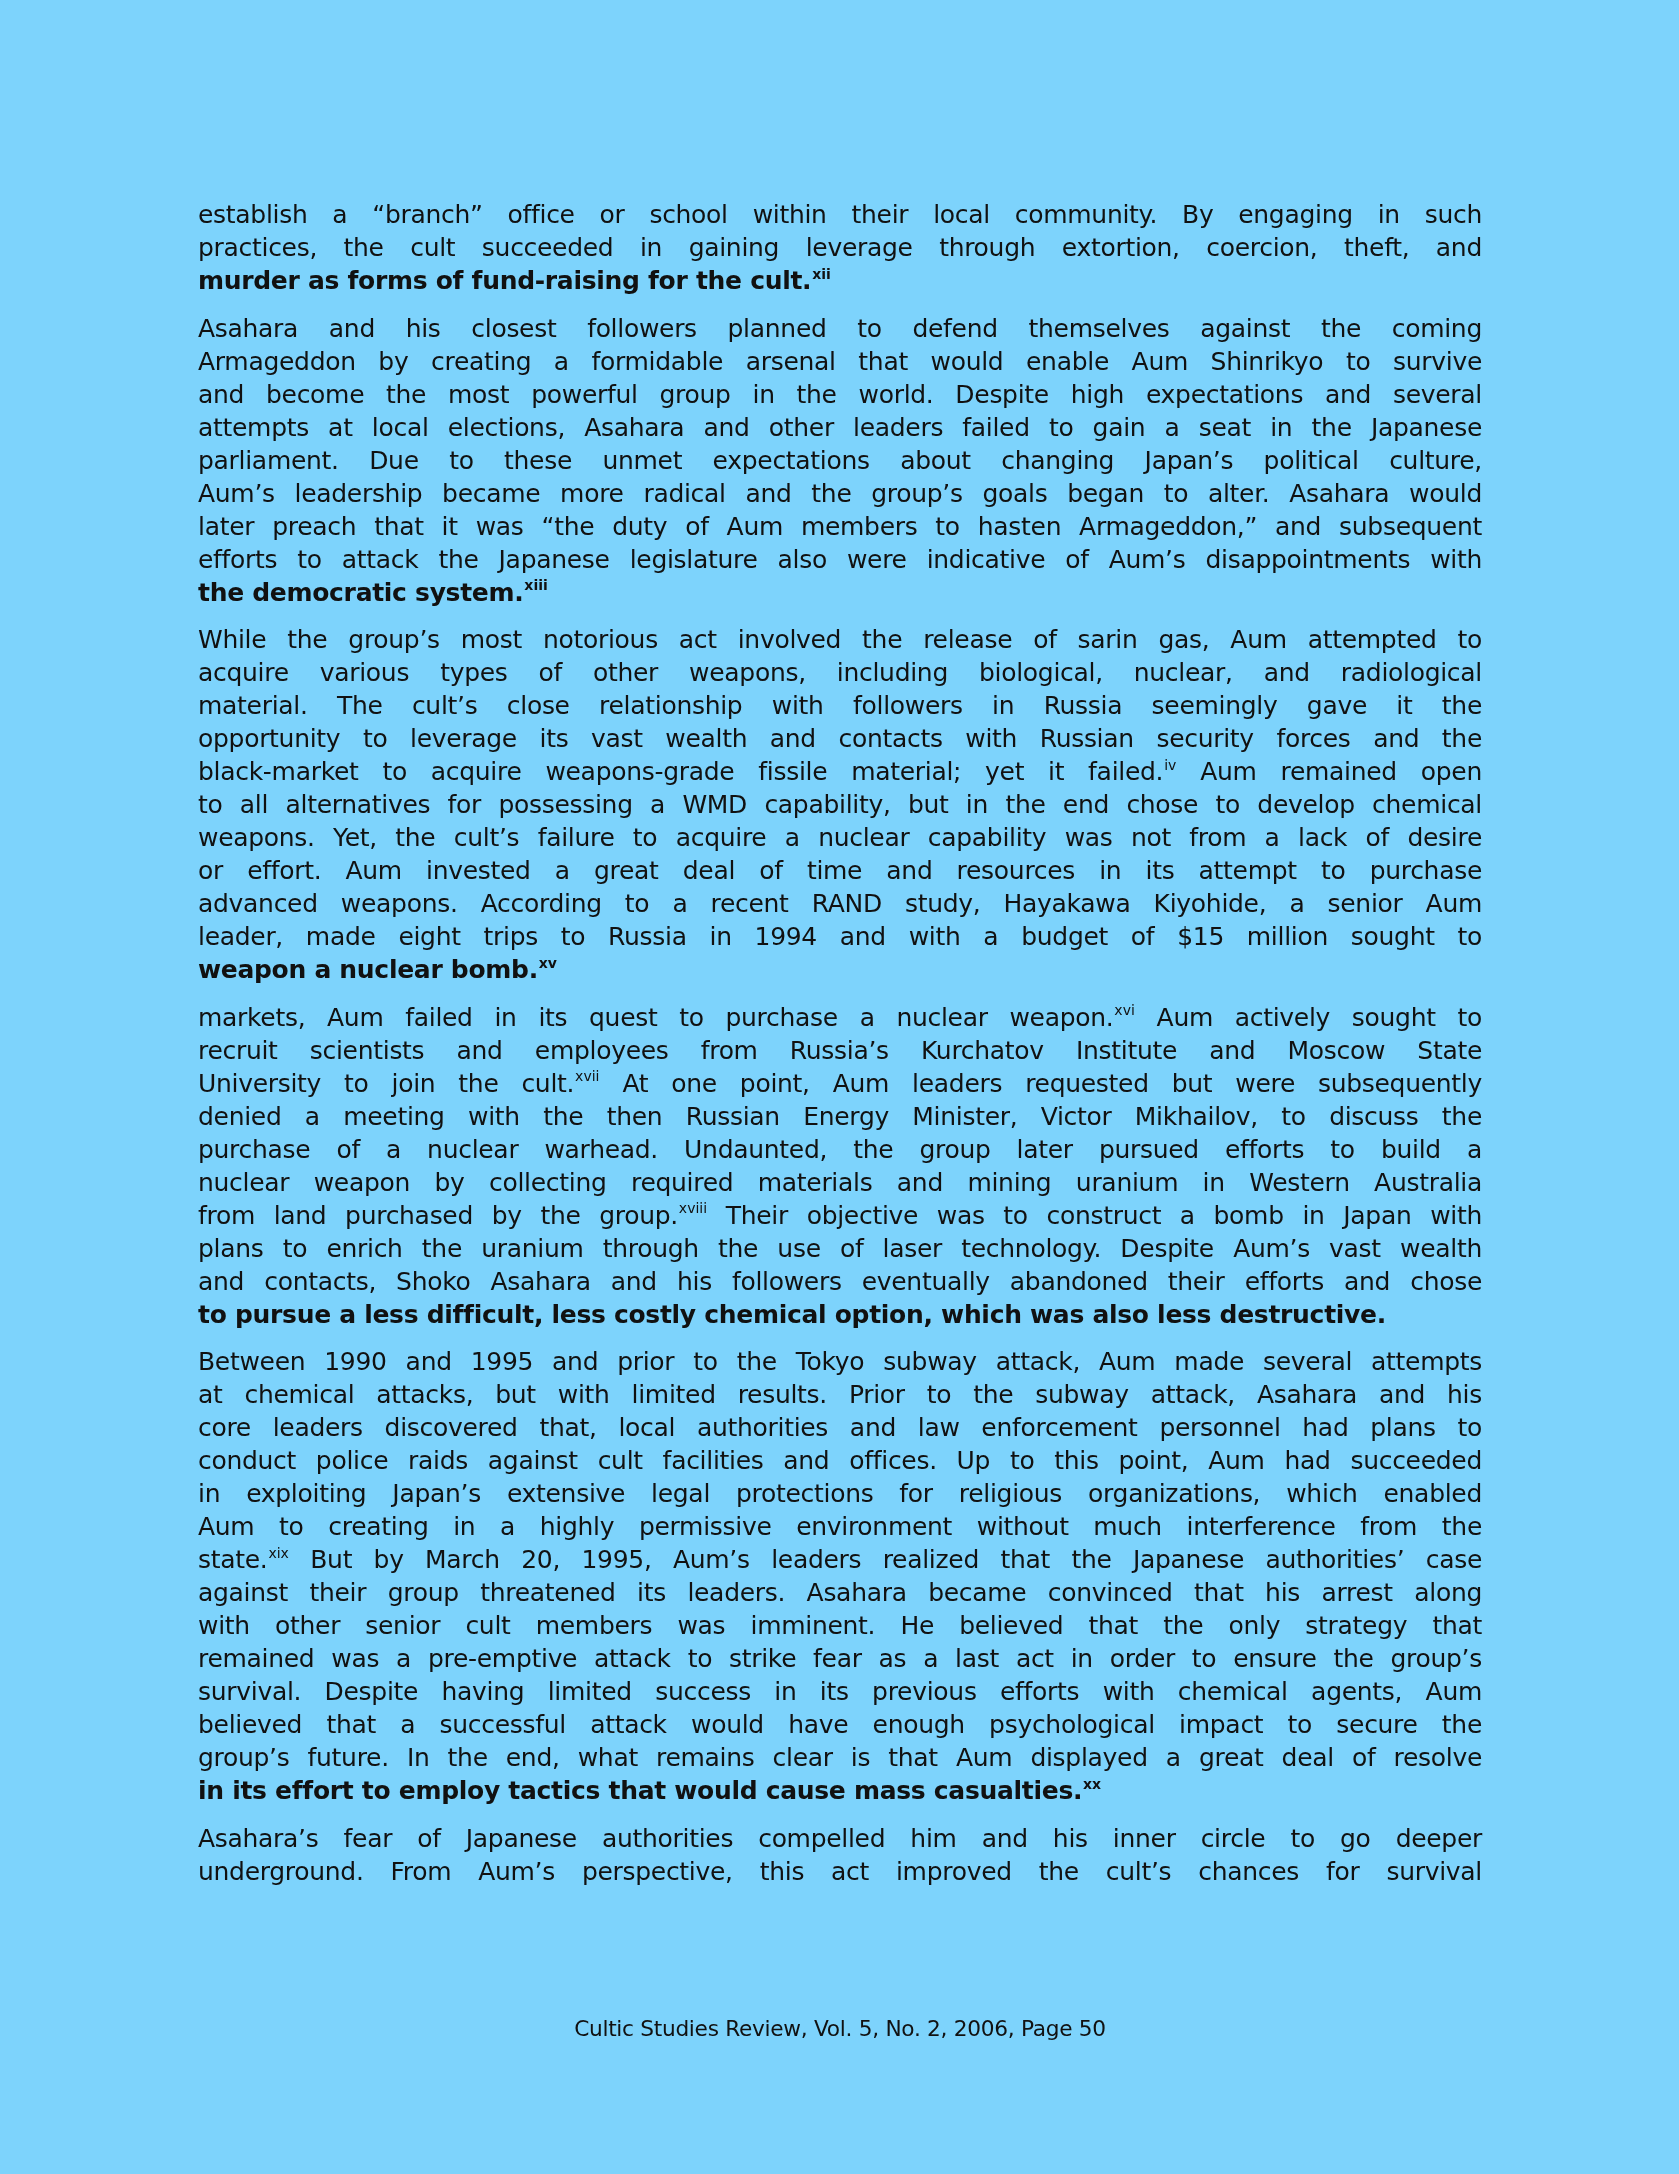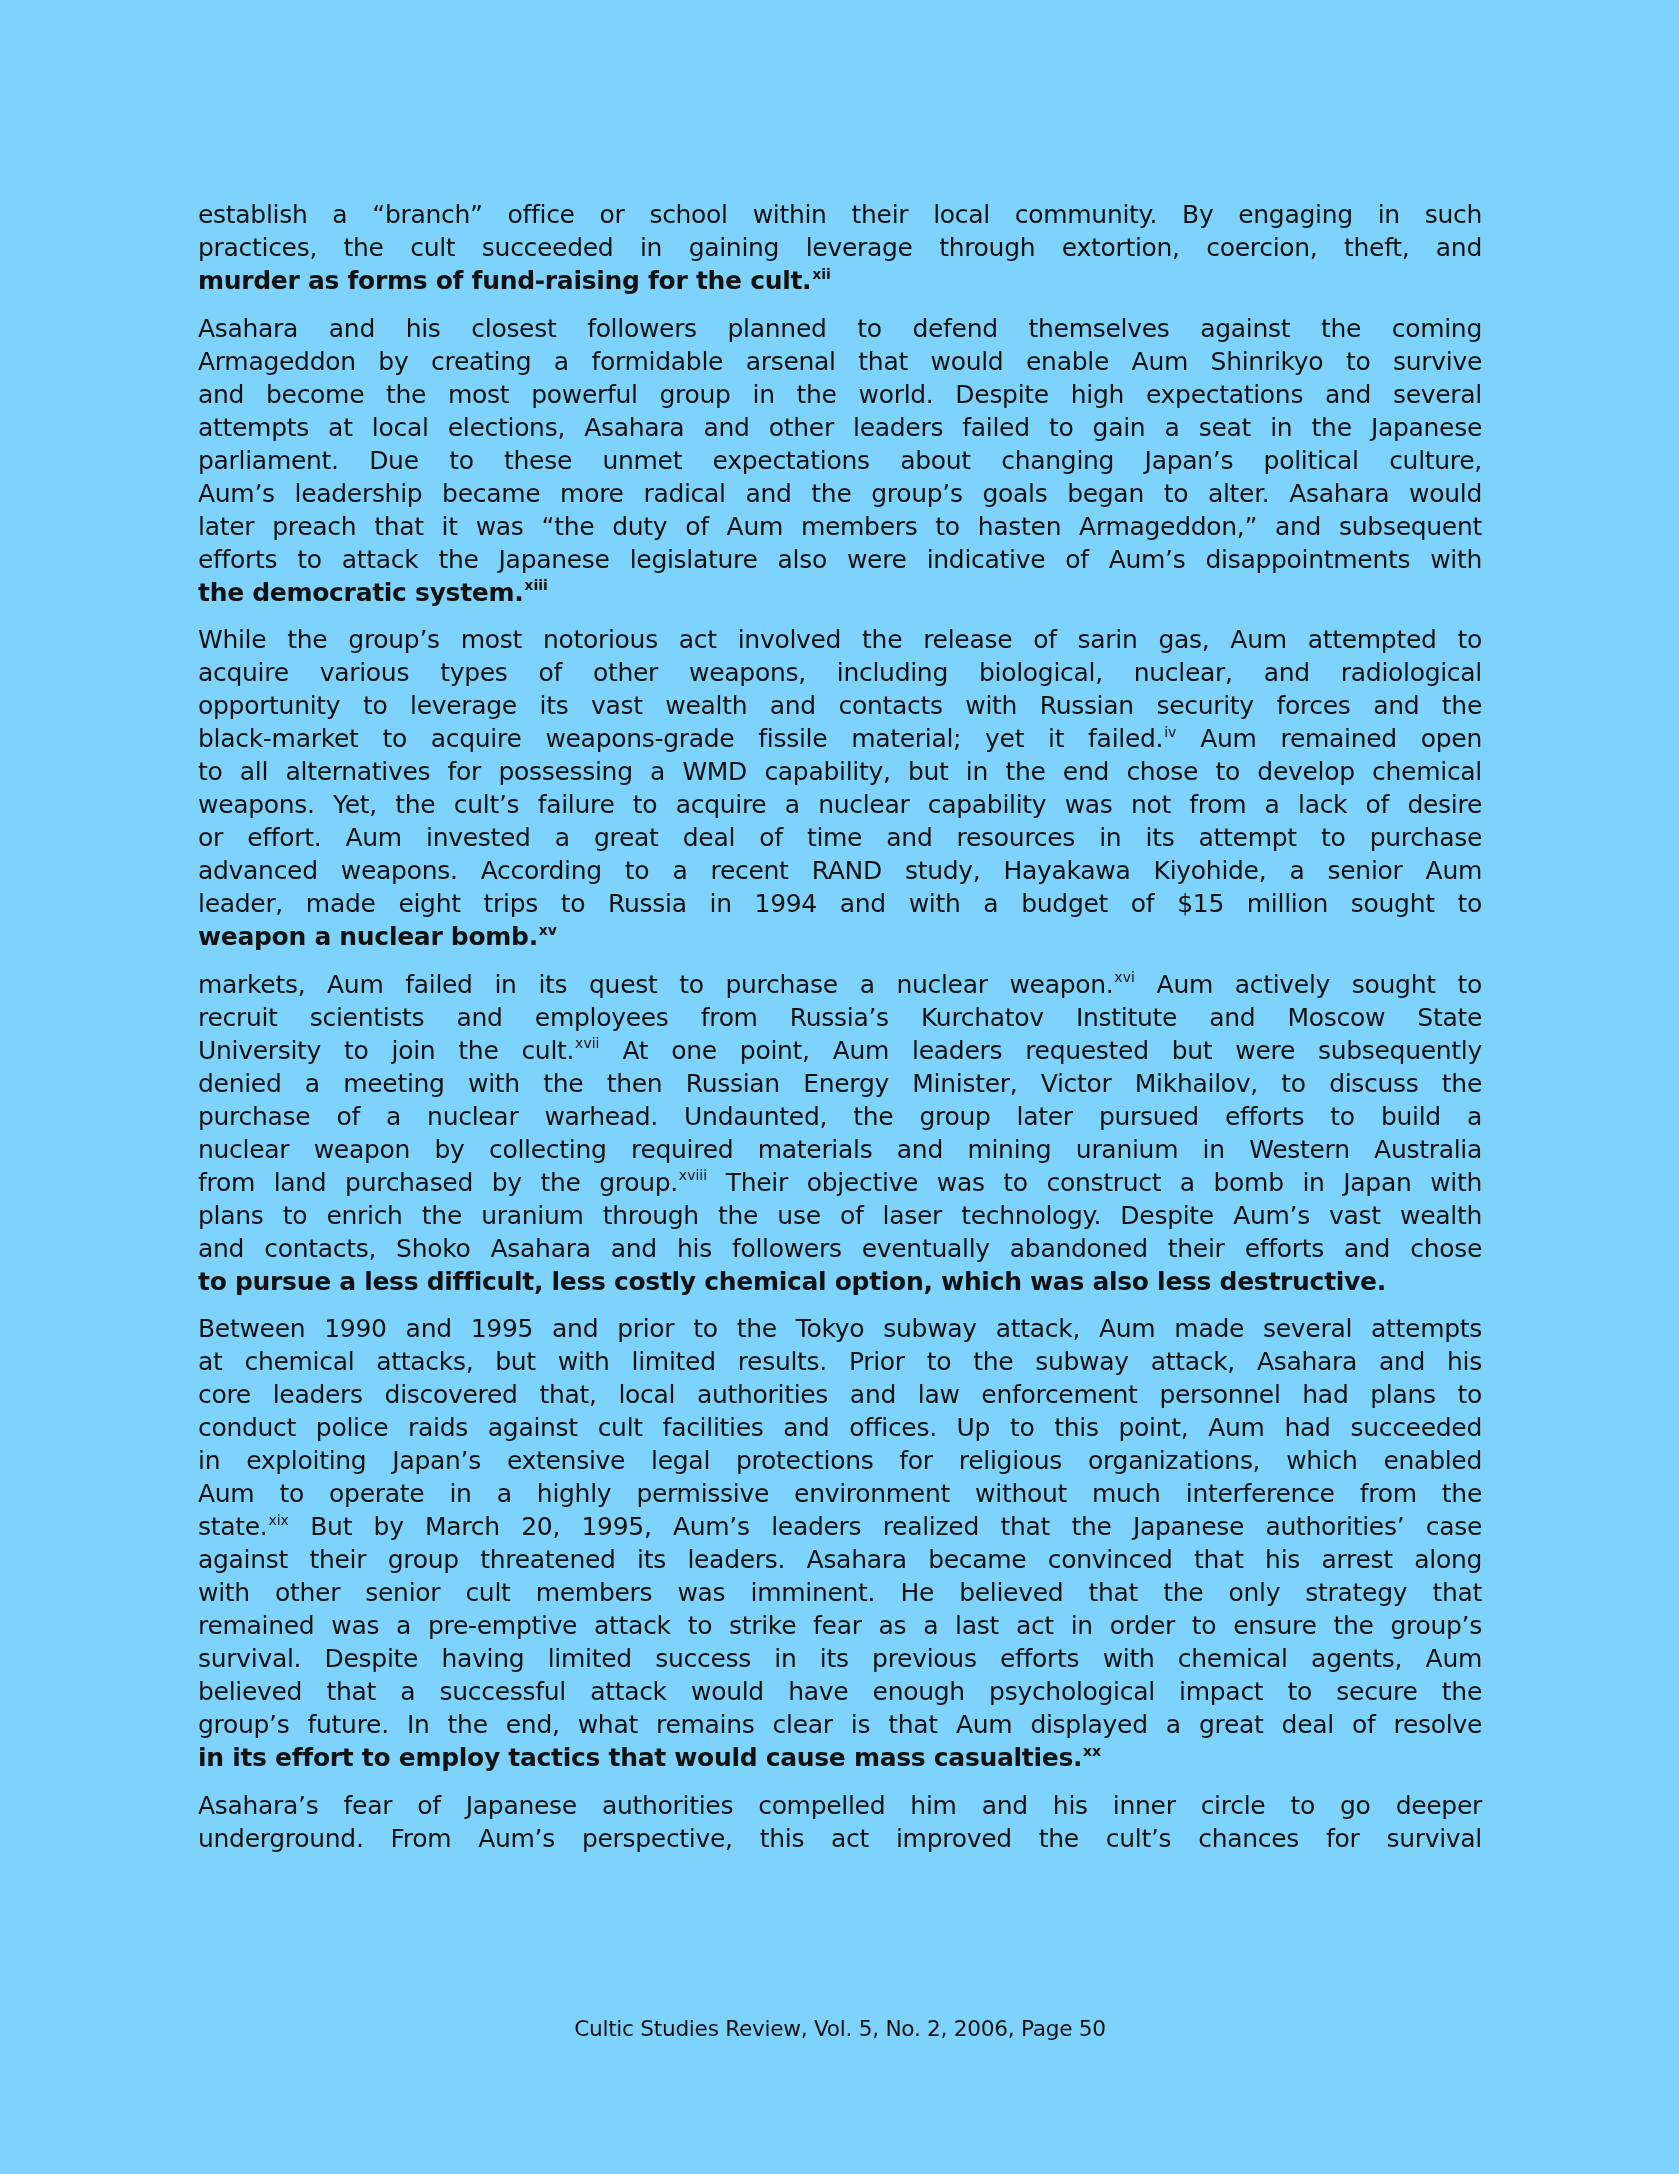--- a/index.html
+++ b/index.html
@@ -45,20 +45,21 @@
         <span class="line"><span>attempts at local elections, Asahara and other leaders failed to gain a seat in the Japanese</span></span>
         <span class="line"><span>parliament.  Due to these unmet expectations about changing Japan’s political culture,</span></span>
         <span class="line"><span>Aum’s leadership became more radical and the group’s goals began to alter.  Asahara would</span></span>
         <span class="line"><span>later preach that it was “the duty of Aum members to hasten Armageddon,” and subsequent</span></span>
         <span class="line"><span>efforts to attack the Japanese legislature also were indicative of Aum’s disappointments with</span></span>
         <span class="line last"><span>the democratic system.</span><sup>xiii</sup></span>
       </div>
       <div class="para">
         <span class="line"><span>While the group’s most notorious act involved the release of sarin gas, Aum attempted to</span></span>
         <span class="line"><span>acquire various types of other weapons, including biological, nuclear, and radiological</span></span>
+        <span class="line"><span>material.  The cult’s close relationship with followers in Russia seemingly gave it the</span></span>
         <span class="line"><span>opportunity to leverage its vast wealth and contacts with Russian security forces and the</span></span>
         <span class="line"><span>black-market to acquire weapons-grade fissile material; yet it failed.</span><sup>iv</sup><span>  Aum remained open</span></span>
         <span class="line"><span>to all alternatives for possessing a WMD capability, but in the end chose to develop chemical</span></span>
         <span class="line"><span>weapons. Yet, the cult’s failure to acquire a nuclear capability was not from a lack of desire</span></span>
         <span class="line"><span>or effort.  Aum invested a great deal of time and resources in its attempt to purchase</span></span>
         <span class="line"><span>advanced weapons.  According to a recent RAND study, Hayakawa Kiyohide, a senior Aum</span></span>
         <span class="line"><span>leader, made eight trips to Russia in 1994 and with a budget of $15 million sought to</span></span>
         <span class="line last"><span>weapon a nuclear bomb.</span><sup>xv</sup></span>
       </div>
       <div class="para">
@@ -72,21 +73,21 @@
         <span class="line"><span>plans to enrich the uranium through the use of laser technology.  Despite Aum’s vast wealth</span></span>
         <span class="line"><span>and contacts, Shoko Asahara and his followers eventually abandoned their efforts and chose</span></span>
         <span class="line last"><span>to pursue a less difficult, less costly chemical option, which was also less destructive.</span></span>
       </div>
       <div class="para">
         <span class="line"><span>Between 1990 and 1995 and prior to the Tokyo subway attack, Aum made several attempts</span></span>
         <span class="line"><span>at chemical attacks, but with limited results.  Prior to the subway attack, Asahara and his</span></span>
         <span class="line"><span>core leaders discovered that, local authorities and law enforcement personnel had plans to</span></span>
         <span class="line"><span>conduct police raids against cult facilities and offices.  Up to this point, Aum had succeeded</span></span>
         <span class="line"><span>in exploiting Japan’s extensive legal protections for religious organizations, which enabled</span></span>
-        <span class="line"><span>Aum to operate in a highly permissive environment without much interference from the</span></span>
+        <span class="line"><span>Aum to creating in a highly permissive environment without much interference from the</span></span>
         <span class="line"><span>state.</span><sup>xix</sup><span>  But by March 20, 1995, Aum’s leaders realized that the Japanese authorities’ case</span></span>
         <span class="line"><span>against their group threatened its leaders.  Asahara became convinced that his arrest along</span></span>
         <span class="line"><span>with other senior cult members was imminent.  He believed that the only strategy that</span></span>
         <span class="line"><span>remained was a pre-emptive attack to strike fear as a last act in order to ensure the group’s</span></span>
         <span class="line"><span>survival.  Despite having limited success in its previous efforts with chemical agents, Aum</span></span>
         <span class="line"><span>believed that a successful attack would have enough psychological impact to secure the</span></span>
         <span class="line"><span>group’s future.  In the end, what remains clear is that Aum displayed a great deal of resolve</span></span>
         <span class="line last"><span>in its effort to employ tactics that would cause mass casualties.</span><sup>xx</sup></span>
       </div>
       <div class="para">

